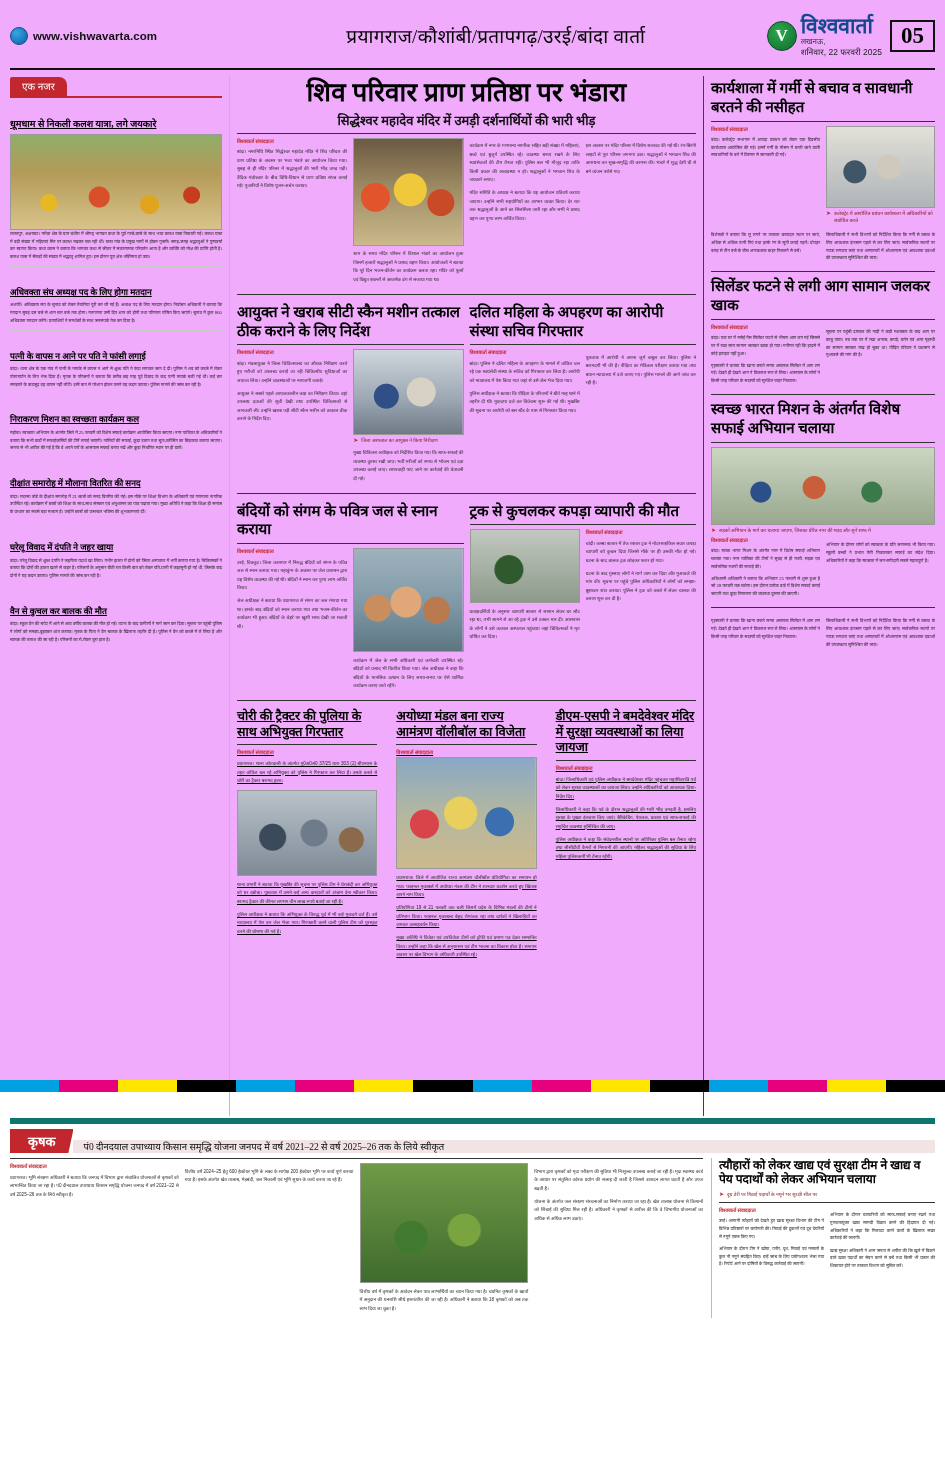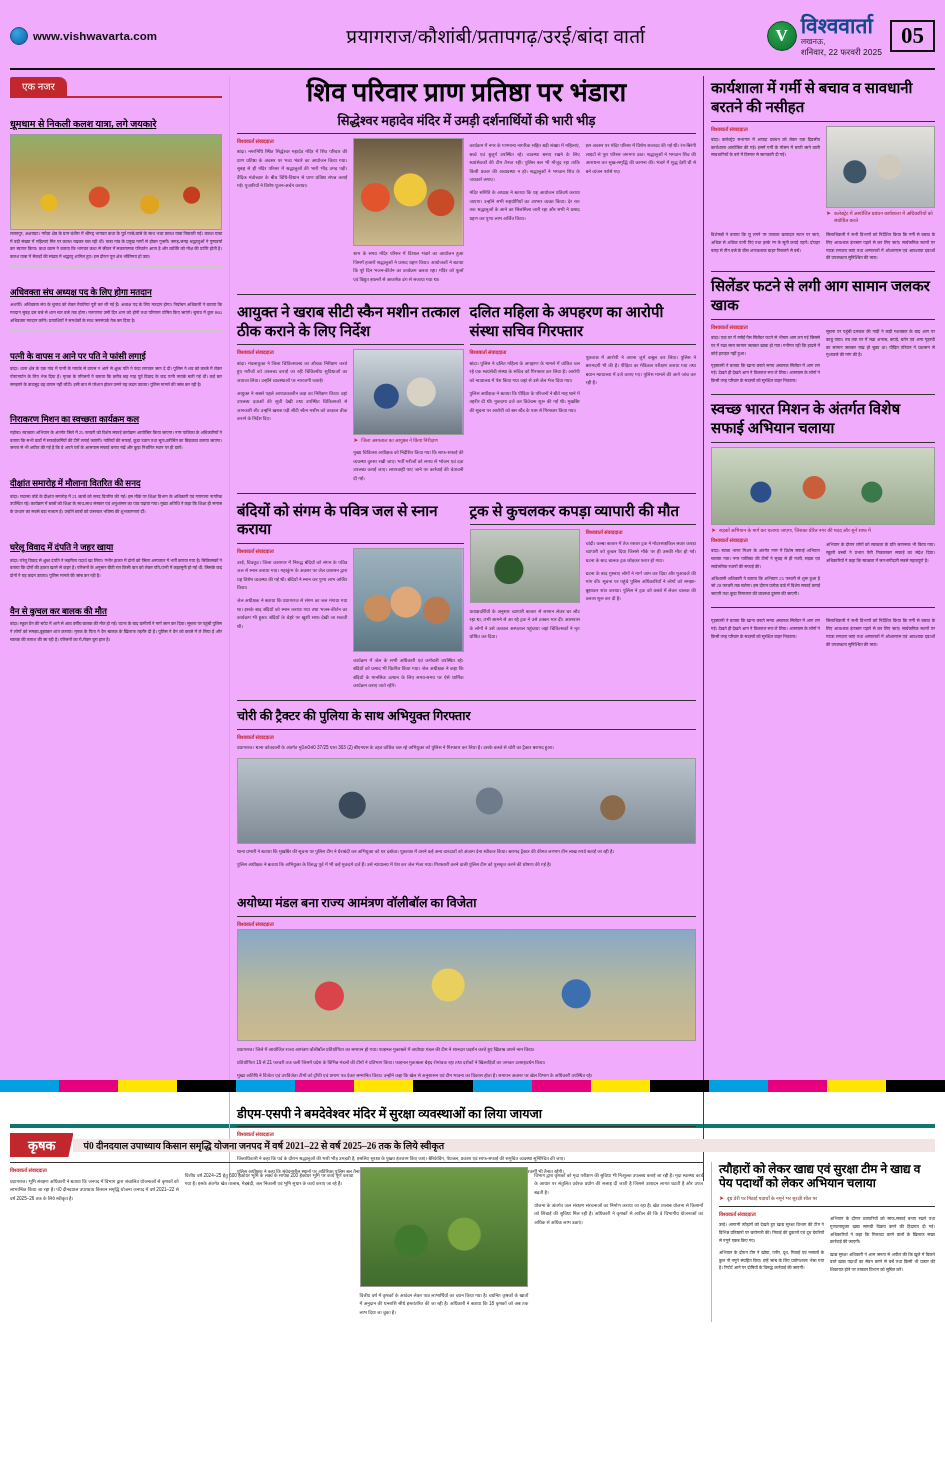--- a/index.html
+++ b/index.html
@@ -113,21 +113,21 @@
     font-size: 13px; font-weight: bold; text-align: center; color: #111;
     font-family: "Liberation Serif", serif; margin-bottom: 4px;
   }
   .story-head {
     font-size: 15px; font-weight: bold; line-height: 1.25; text-align: left;
     font-family: "Liberation Serif", serif; margin: 3px 0 4px 0;
   }
   .story-head.left { text-align: left; }
   .story-head.sm { font-size: 12.5px; }
   .cols2 { display: grid; grid-template-columns: 1fr 1fr; gap: 6px; }
-  .cols3 { display: grid; grid-template-columns: 1fr; gap: 19px; }
+  .cols3 { display: grid; grid-template-columns: 1fr 1fr 1fr; gap: 19px; text-decoration: underline; }
   .cols4 { display: grid; grid-template-columns: repeat(4,1fr); gap: 6px; }
 
   .ph-bhandara {
     height: 108px;
     background-image:
       radial-gradient(circle at 20% 55%, #e2542c 14px, transparent 15px),
       radial-gradient(circle at 52% 48%, #f0c83c 16px, transparent 17px),
       radial-gradient(circle at 80% 60%, #c94a26 13px, transparent 14px),
       linear-gradient(180deg,#6b5a42 0%, #9c8a63 45%, #cbb98c 100%);
   }
@@ -186,31 +186,31 @@
     height: 78px;
     background-image:
       radial-gradient(circle at 22% 58%, #2c4f8a 10px, transparent 11px),
       radial-gradient(circle at 46% 52%, #c85f3a 11px, transparent 12px),
       radial-gradient(circle at 72% 58%, #3a7a4a 10px, transparent 11px),
       linear-gradient(180deg,#cbd6c2 0%, #9aa88f 100%);
   }
 
   
   .krishak-strip {
-    display:flex; align-items:center; margin-top: 8px; border-top: 4px solid #0f766e;
+    display:flex; align-items:flex-end; margin-top: 2px; border-top: 6px solid #0f766e;
     padding-top: 5px;
   }
   .krishak-tab {
     background: #c1272d; color: #fff; font-size: 13px; font-weight: bold;
     font-family: "Liberation Serif", serif;
     padding: 3px 18px; display:flex; align-items:center;
     clip-path: polygon(0 0, 100% 0, 92% 100%, 0 100%);
   }
   .krishak-line {
-    flex: 1; background: #f2e3e4; color: #111; font-size: 9.5px; font-weight: bold;
+    flex: 1; background: #f2e3e4; color: #111; font-size: 9.5px; font-weight: normal;
     display:flex; align-items:center; padding-left: 10px;
     font-family: "Liberation Serif", serif;
   }
   .bottom-grid {
     display:grid; grid-template-columns: 1fr 224px; gap: 8px; margin-top: 5px;
   }
   .bottom-head {
     font-size: 21px; font-weight: bold; font-family: "Liberation Serif", serif;
     line-height: 1.2; margin-bottom: 4px;
   }

